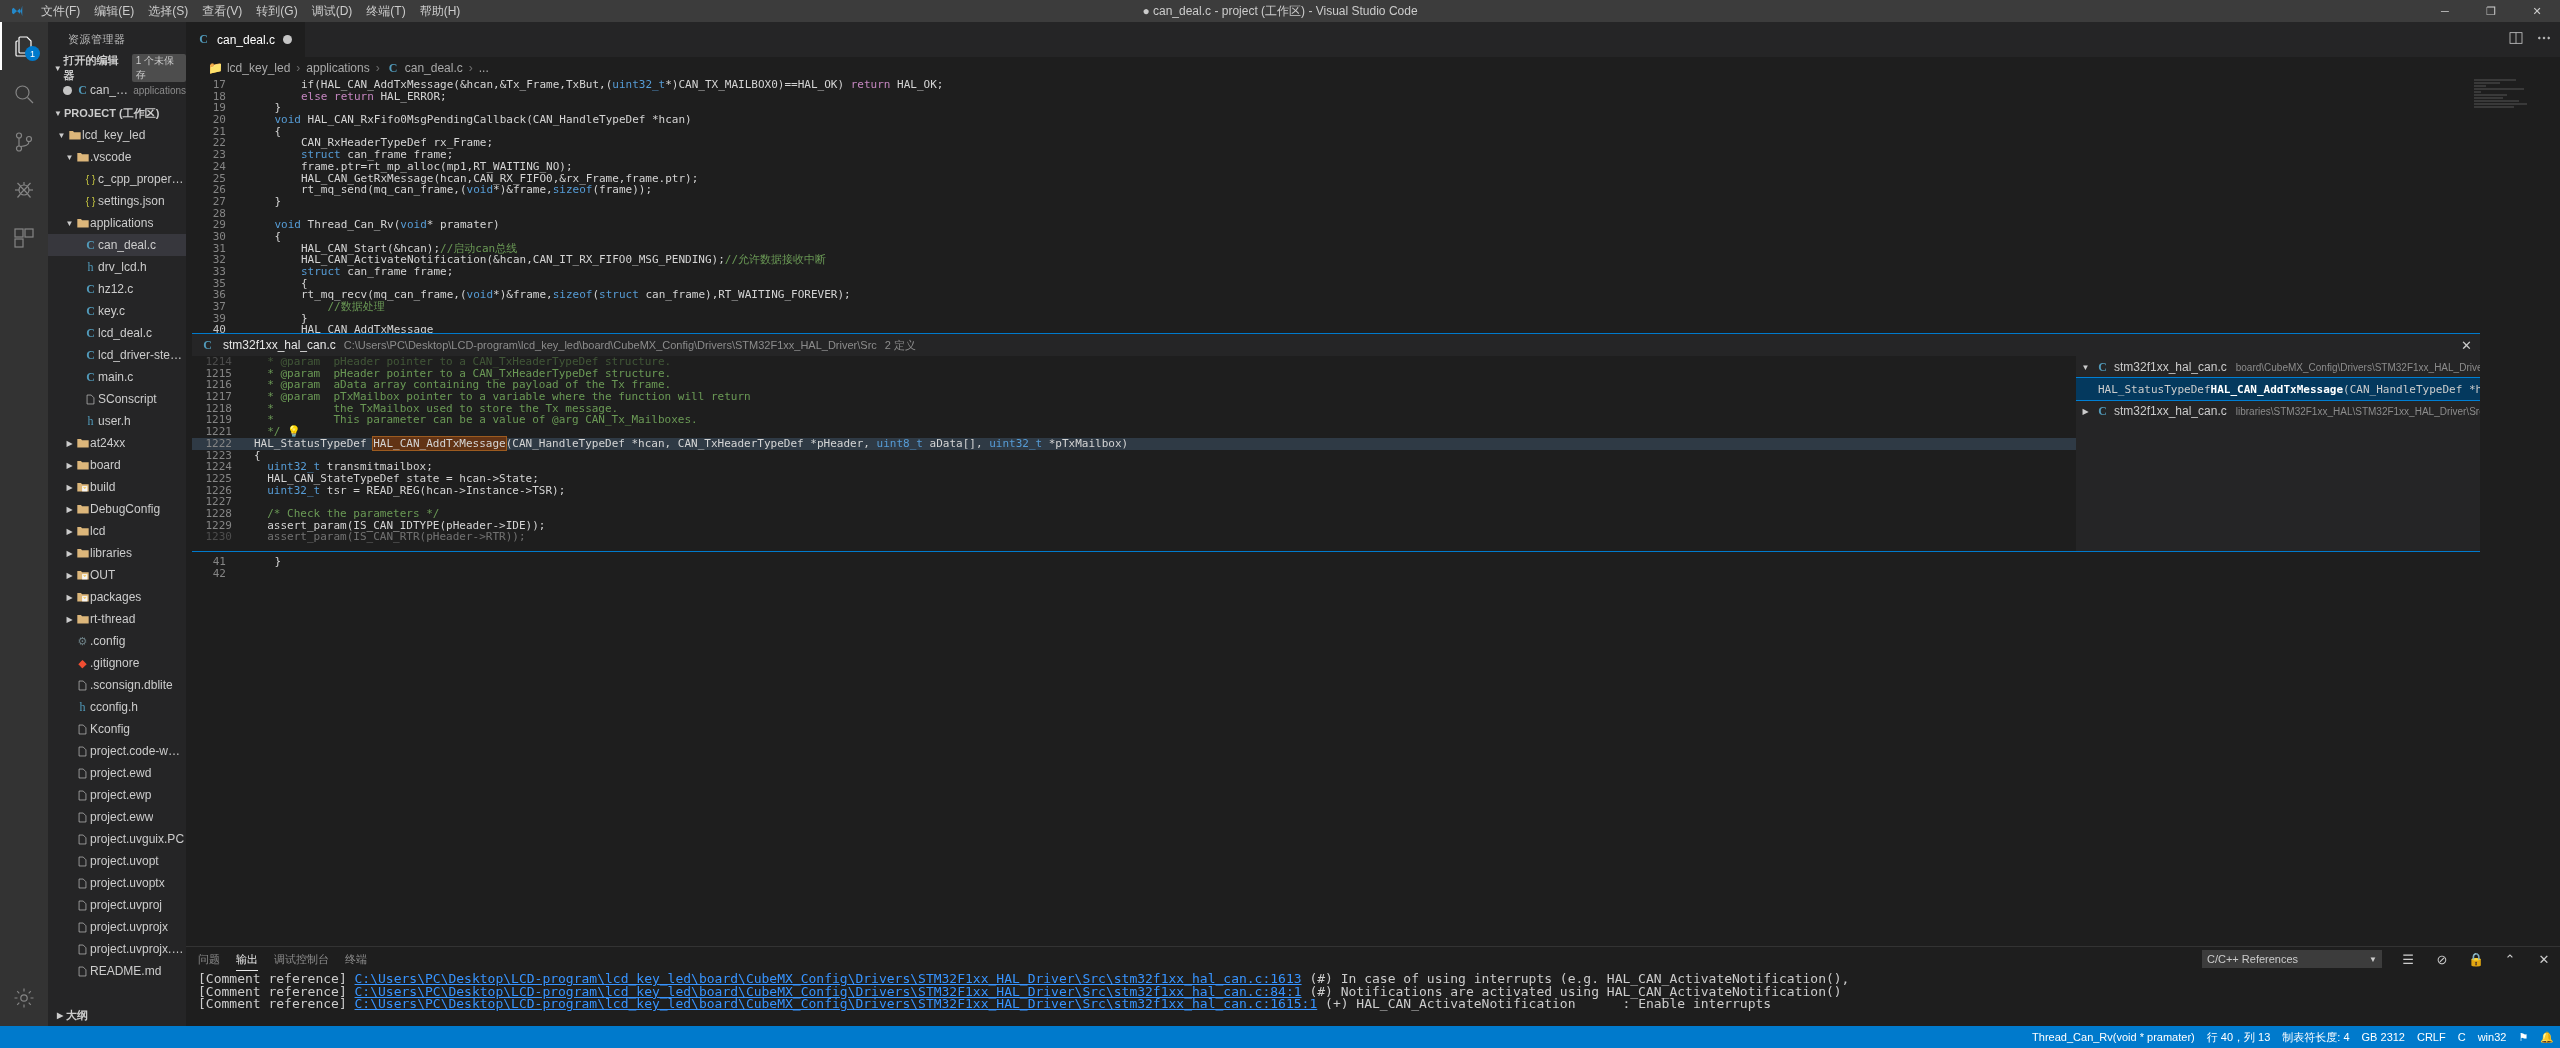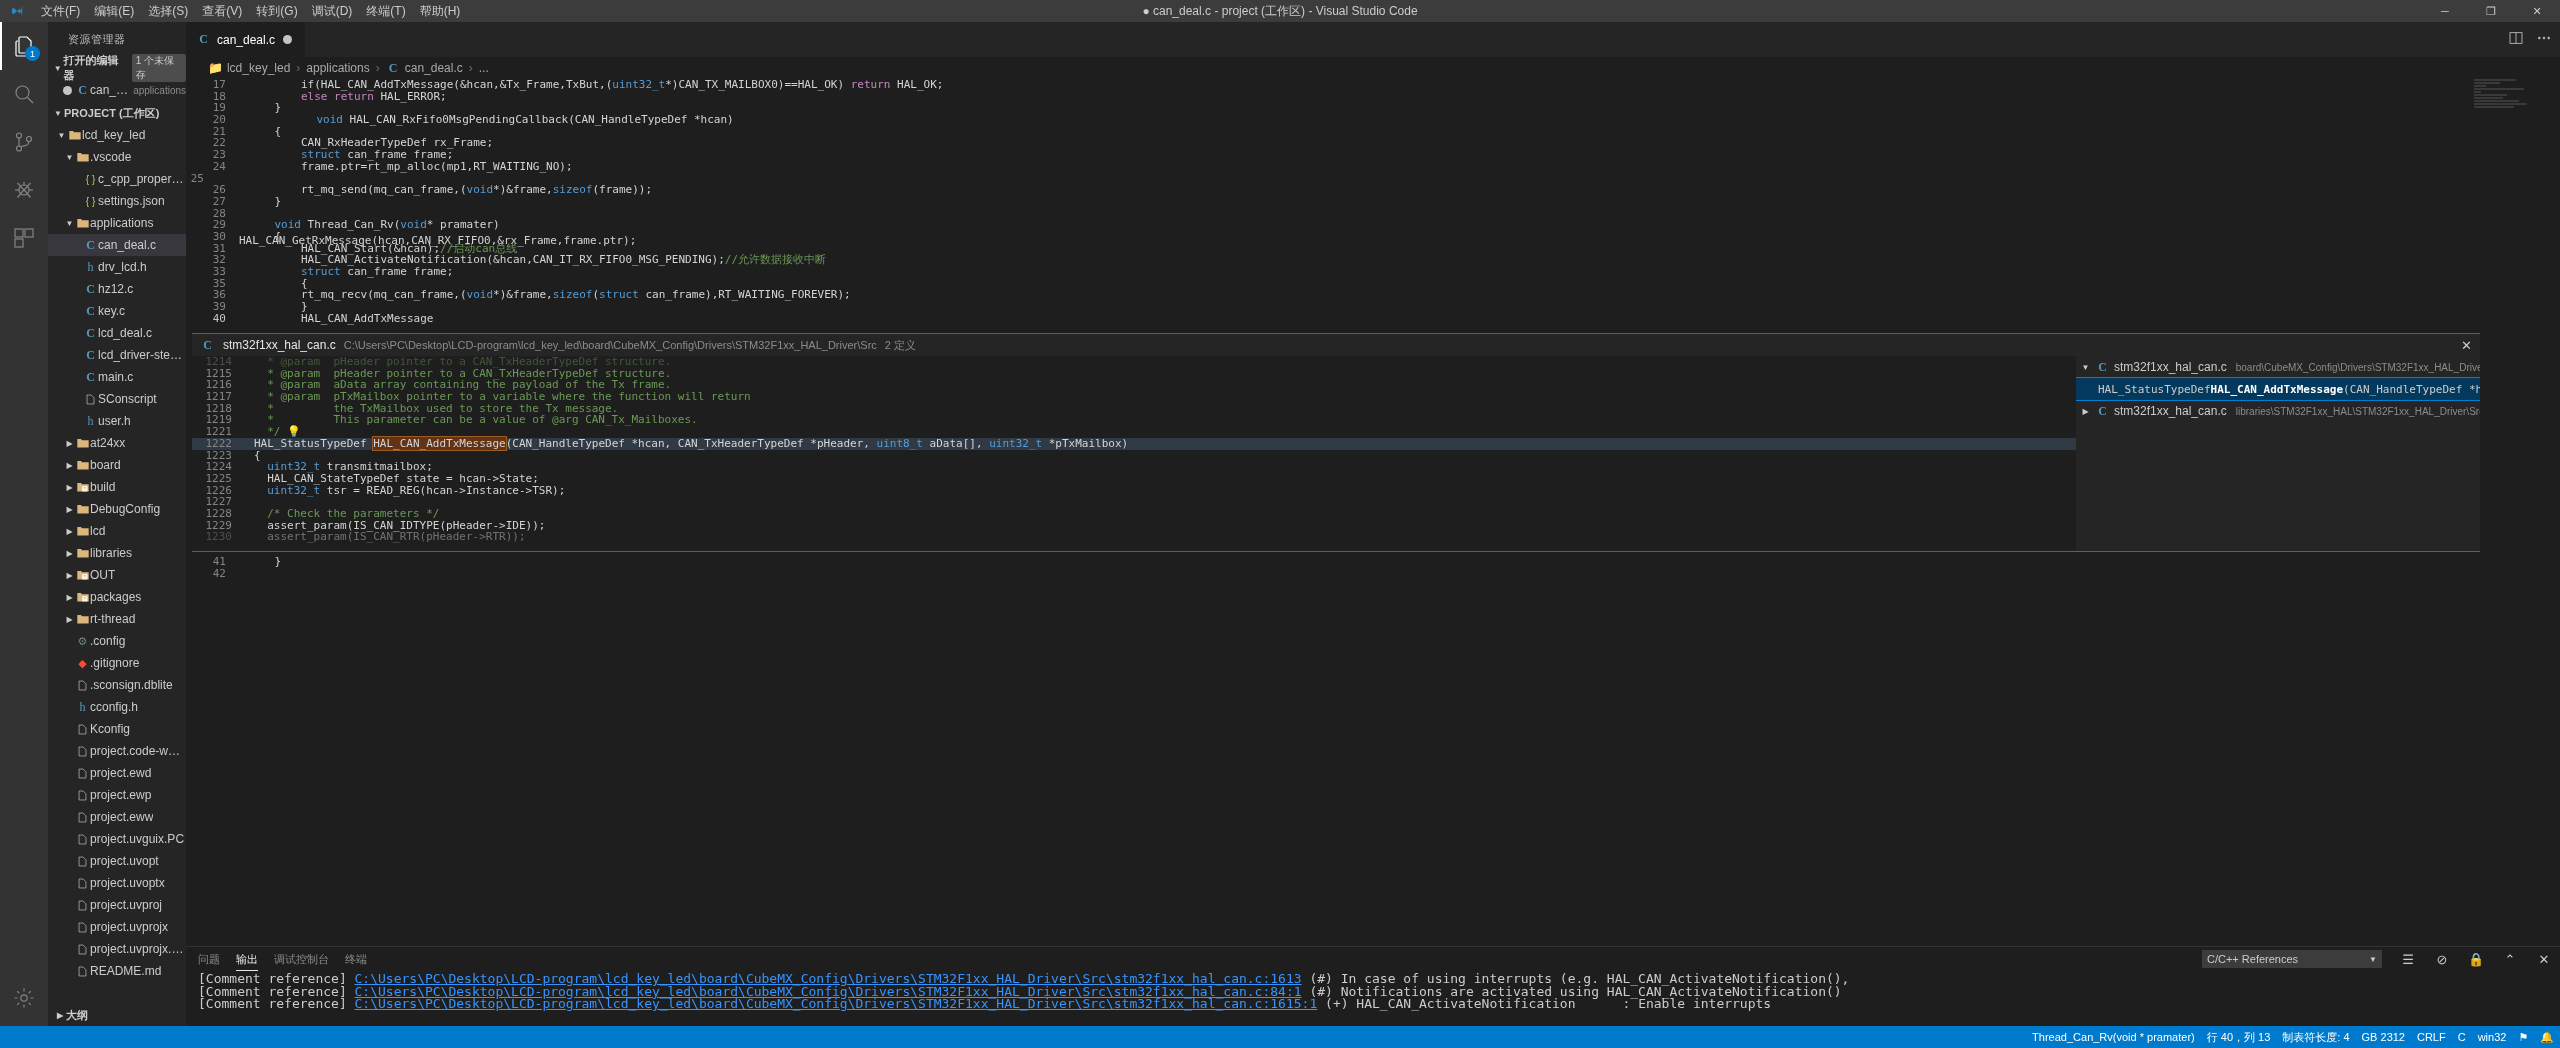--- a/index.html
+++ b/index.html
@@ -588,36 +588,37 @@
     <span class="ficon c">C</span>
     <span>can_deal.c</span>
     <span class="bc-sep">›</span>
     <span>...</span>
   </div>
 
   <div class="code-wrap" id="main-code" style="height:283px;overflow:hidden;">
       <div class="code-line" style="height: 11.7px; line-height: 11.7px;"><span class="ln" style="flex: 0 0 62px;">17</span><span class="ctext"><span class="pun">        if(</span><span class="ctext">HAL_CAN_AddTxMessage</span><span class="pun">(&amp;hcan,&amp;Tx_Frame,TxBut,(</span><span class="kw">uint32_t</span><span class="pun">*)CAN_TX_MAILBOX0)==HAL_OK) </span><span class="kw2">return</span><span class="pun"> HAL_OK;</span></span></div>
       <div class="code-line" style="height: 11.7px; line-height: 11.7px;"><span class="ln" style="flex: 0 0 62px;">18</span><span class="ctext"><span class="pun">        </span><span class="kw2">else return</span><span class="pun"> HAL_ERROR;</span></span></div>
       <div class="code-line" style="height: 11.7px; line-height: 11.7px;"><span class="ln" style="flex: 0 0 62px;">19</span><span class="ctext"><span class="pun">    }</span></span></div>
-      <div class="code-line" style="height: 11.7px; line-height: 11.7px; gap: 42px;"><span class="ln" style="flex: 0 0 62px;">20</span><span class="ctext"><span class="pun">    </span><span class="kw">void</span><span class="ctext"> HAL_CAN_RxFifo0MsgPendingCallback(CAN_HandleTypeDef *hcan)</span></span></div>
+      <div class="code-line" style="height: 11.7px; line-height: 11.7px;"><span class="ln" style="flex: 0 0 62px;">20</span><span class="ctext"><span class="pun">    </span><span class="kw">void</span><span class="ctext"> HAL_CAN_RxFifo0MsgPendingCallback(CAN_HandleTypeDef *hcan)</span></span></div>
       <div class="code-line" style="height: 11.7px; line-height: 11.7px;"><span class="ln" style="flex: 0 0 62px;">21</span><span class="ctext"><span class="pun">    {</span></span></div>
       <div class="code-line" style="height: 11.7px; line-height: 11.7px;"><span class="ln" style="flex: 0 0 62px;">22</span><span class="ctext"><span class="ctext">        CAN_RxHeaderTypeDef rx_Frame;</span></span></div>
       <div class="code-line" style="height: 11.7px; line-height: 11.7px;"><span class="ln" style="flex: 0 0 62px;">23</span><span class="ctext"><span class="pun">        </span><span class="kw">struct</span><span class="ctext"> can_frame frame;</span></span></div>
       <div class="code-line" style="height: 11.7px; line-height: 11.7px;"><span class="ln" style="flex: 0 0 62px;">24</span><span class="ctext"><span class="ctext">        frame.ptr=rt_mp_alloc(mp1,RT_WAITING_NO);</span></span></div>
-      <div class="code-line" style="height: 11.7px; line-height: 11.7px; flex-direction: column;"><span class="ln" style="flex: 0 0 62px;">25</span><span class="ctext"><span class="ctext">        HAL_CAN_GetRxMessage(hcan,CAN_RX_FIFO0,&amp;rx_Frame,frame.ptr);</span></span></div>
+      <div class="code-line" style="height: 11.7px; line-height: 11.7px;"><span class="ln" style="flex: 0 0 62px;">25</span><span class="ctext"><span class="ctext">        HAL_CAN_GetRxMessage(hcan,CAN_RX_FIFO0,&amp;rx_Frame,frame.ptr);</span></span></div>
       <div class="code-line" style="height: 11.7px; line-height: 11.7px;"><span class="ln" style="flex: 0 0 62px;">26</span><span class="ctext"><span class="ctext">        rt_mq_send(mq_can_frame,(</span><span class="kw">void</span><span class="ctext">*)&amp;frame,</span><span class="kw">sizeof</span><span class="ctext">(frame));</span></span></div>
       <div class="code-line" style="height: 11.7px; line-height: 11.7px;"><span class="ln" style="flex: 0 0 62px;">27</span><span class="ctext"><span class="pun">    }</span></span></div>
       <div class="code-line" style="height: 11.7px; line-height: 11.7px;"><span class="ln" style="flex: 0 0 62px;">28</span><span class="ctext"><span class="pun"></span></span></div>
       <div class="code-line" style="height: 11.7px; line-height: 11.7px;"><span class="ln" style="flex: 0 0 62px;">29</span><span class="ctext"><span class="pun">    </span><span class="kw">void</span><span class="ctext"> Thread_Can_Rv(</span><span class="kw">void</span><span class="ctext">* pramater)</span></span></div>
       <div class="code-line" style="height: 11.7px; line-height: 11.7px;"><span class="ln" style="flex: 0 0 62px;">30</span><span class="ctext"><span class="pun">    {</span></span></div>
       <div class="code-line" style="height: 11.7px; line-height: 11.7px;"><span class="ln" style="flex: 0 0 62px;">31</span><span class="ctext"><span class="ctext">        HAL_CAN_Start(&amp;hcan);</span><span class="cmt">//启动can总线</span></span></div>
       <div class="code-line" style="height: 11.7px; line-height: 11.7px;"><span class="ln" style="flex: 0 0 62px;">32</span><span class="ctext"><span class="ctext">        HAL_CAN_ActivateNotification(&amp;hcan,CAN_IT_RX_FIFO0_MSG_PENDING);</span><span class="cmt">//允许数据接收中断</span></span></div>
       <div class="code-line" style="height: 11.7px; line-height: 11.7px;"><span class="ln" style="flex: 0 0 62px;">33</span><span class="ctext"><span class="pun">        </span><span class="kw">struct</span><span class="ctext"> can_frame frame;</span></span></div>
       <div class="code-line" style="height: 11.7px; line-height: 11.7px;"><span class="ln" style="flex: 0 0 62px;">35</span><span class="ctext"><span class="pun">        {</span></span></div>
       <div class="code-line" style="height: 11.7px; line-height: 11.7px;"><span class="ln" style="flex: 0 0 62px;">36</span><span class="ctext"><span class="ctext">        rt_mq_recv(mq_can_frame,(</span><span class="kw">void</span><span class="ctext">*)&amp;frame,</span><span class="kw">sizeof</span><span class="ctext">(</span><span class="kw">struct</span><span class="ctext"> can_frame),RT_WAITING_FOREVER);</span></span></div>
+      <div class="code-line" style="height: 11.7px; line-height: 11.7px;"><span class="ln" style="flex: 0 0 62px;">37</span><span class="ctext"><span class="pun">            </span><span class="cmt">//数据处理</span></span></div>
       <div class="code-line" style="height: 11.7px; line-height: 11.7px;"><span class="ln" style="flex: 0 0 62px;">39</span><span class="ctext"><span class="pun">        }</span></span></div>
       <div class="code-line" style="height: 11.7px; line-height: 11.7px;"><span class="ln cur" style="flex: 0 0 62px;">40</span><span class="ctext"><span class="ctext">        HAL_CAN_AddTxMessage</span></span></div>
     </div>
 
   <div class="minimap">
     <div class="mm-line" style="width:58%"></div>
       <div class="mm-line" style="width:36%"></div>
     <div class="mm-line" style="width:16%"></div>
       <div class="mm-line" style="width:70%"></div>
     <div class="mm-line" style="width:10%"></div>

